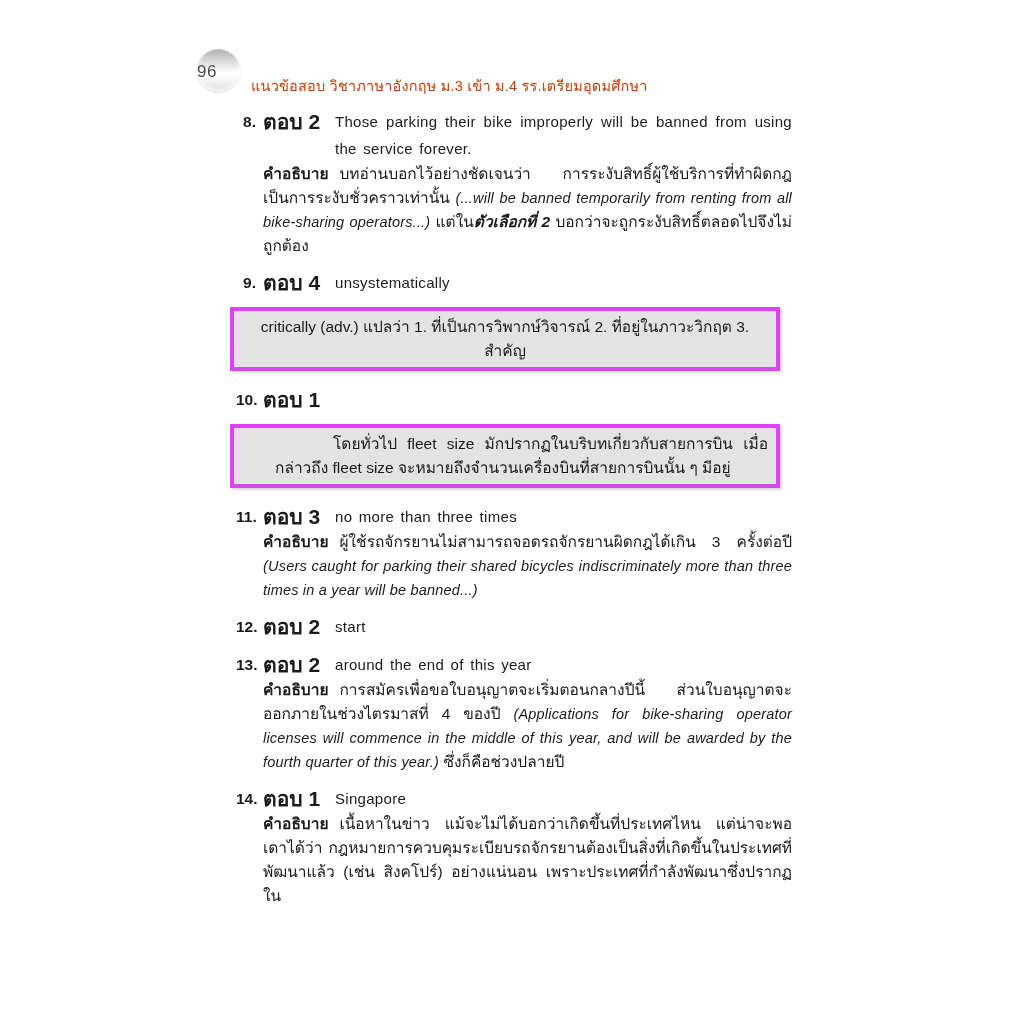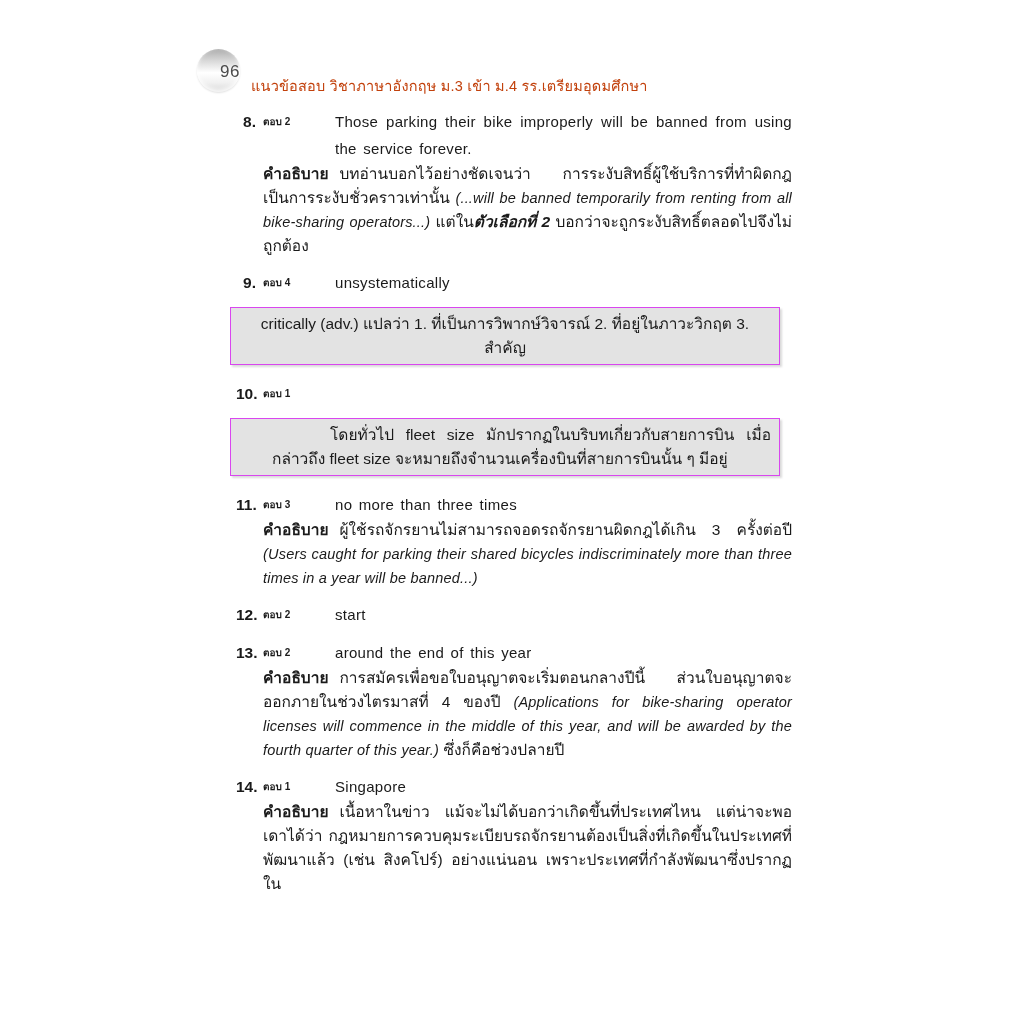--- a/index.html
+++ b/index.html
@@ -18,21 +18,21 @@
   }
 
   
   .page-num-circle {
     position: absolute;
     left: 197px; top: 49px;
     width: 43px; height: 43px;
     border-radius: 50%;
     background: linear-gradient(180deg, #adadad 0%, #d9d9d9 28%, #ffffff 55%, #f1f1f1 78%, #d8d8d8 100%);
     box-shadow: inset 0 -2px 4px rgba(255,255,255,0.9), 0 1px 2px rgba(0,0,0,0.12);
-    display: flex; align-items: center; justify-content: flex-end;
+    display: flex; align-items: center; justify-content: flex-start;
   }
   .page-num-circle span {
     font-size: 17px;
     color: #4b4b4b;
     letter-spacing: 0.5px;
     padding-top: 3px;
   }
   .header-text {
     position: absolute;
     left: 251px; top: 74px;
@@ -58,21 +58,21 @@
     margin-right: 7px;
     text-align: right;
     font-weight: bold;
     font-size: 15.5px;
     line-height: 27px;
     white-space: nowrap;
   }
   .ans-label {
     flex: 0 0 72px;
     font-weight: bold;
-    font-size: 10px;
+    font-size: 21px;
     line-height: 27px;
   }
   .ans-text {
     flex: 1 1 auto;
     font-size: 15px;
     line-height: 27px;
     text-align: justify;
     letter-spacing: 0.3px;
     word-spacing: 2px;
   }
@@ -91,21 +91,21 @@
     font-size: 14.5px;
     letter-spacing: 0.2px;
   }
   i.en { font-style: italic; }
   .bi { font-weight: bold; font-style: italic; }
 
   
   .note-box {
     margin: 5px 12px 15px -10px;
     background: #e3e3e3;
-    border: 1px solid #d946ef;
+    border: 4px solid #d946ef;
     box-shadow: 2px 2px 2px rgba(0,0,0,0.15);
     font-size: 15.5px;
     line-height: 24px;
     padding: 4px 8px;
   }
   .note-box.centered { text-align: center; }
   .note-box.indented {
     text-align: justify;
     text-indent: 58px;
     padding-left: 41px;

